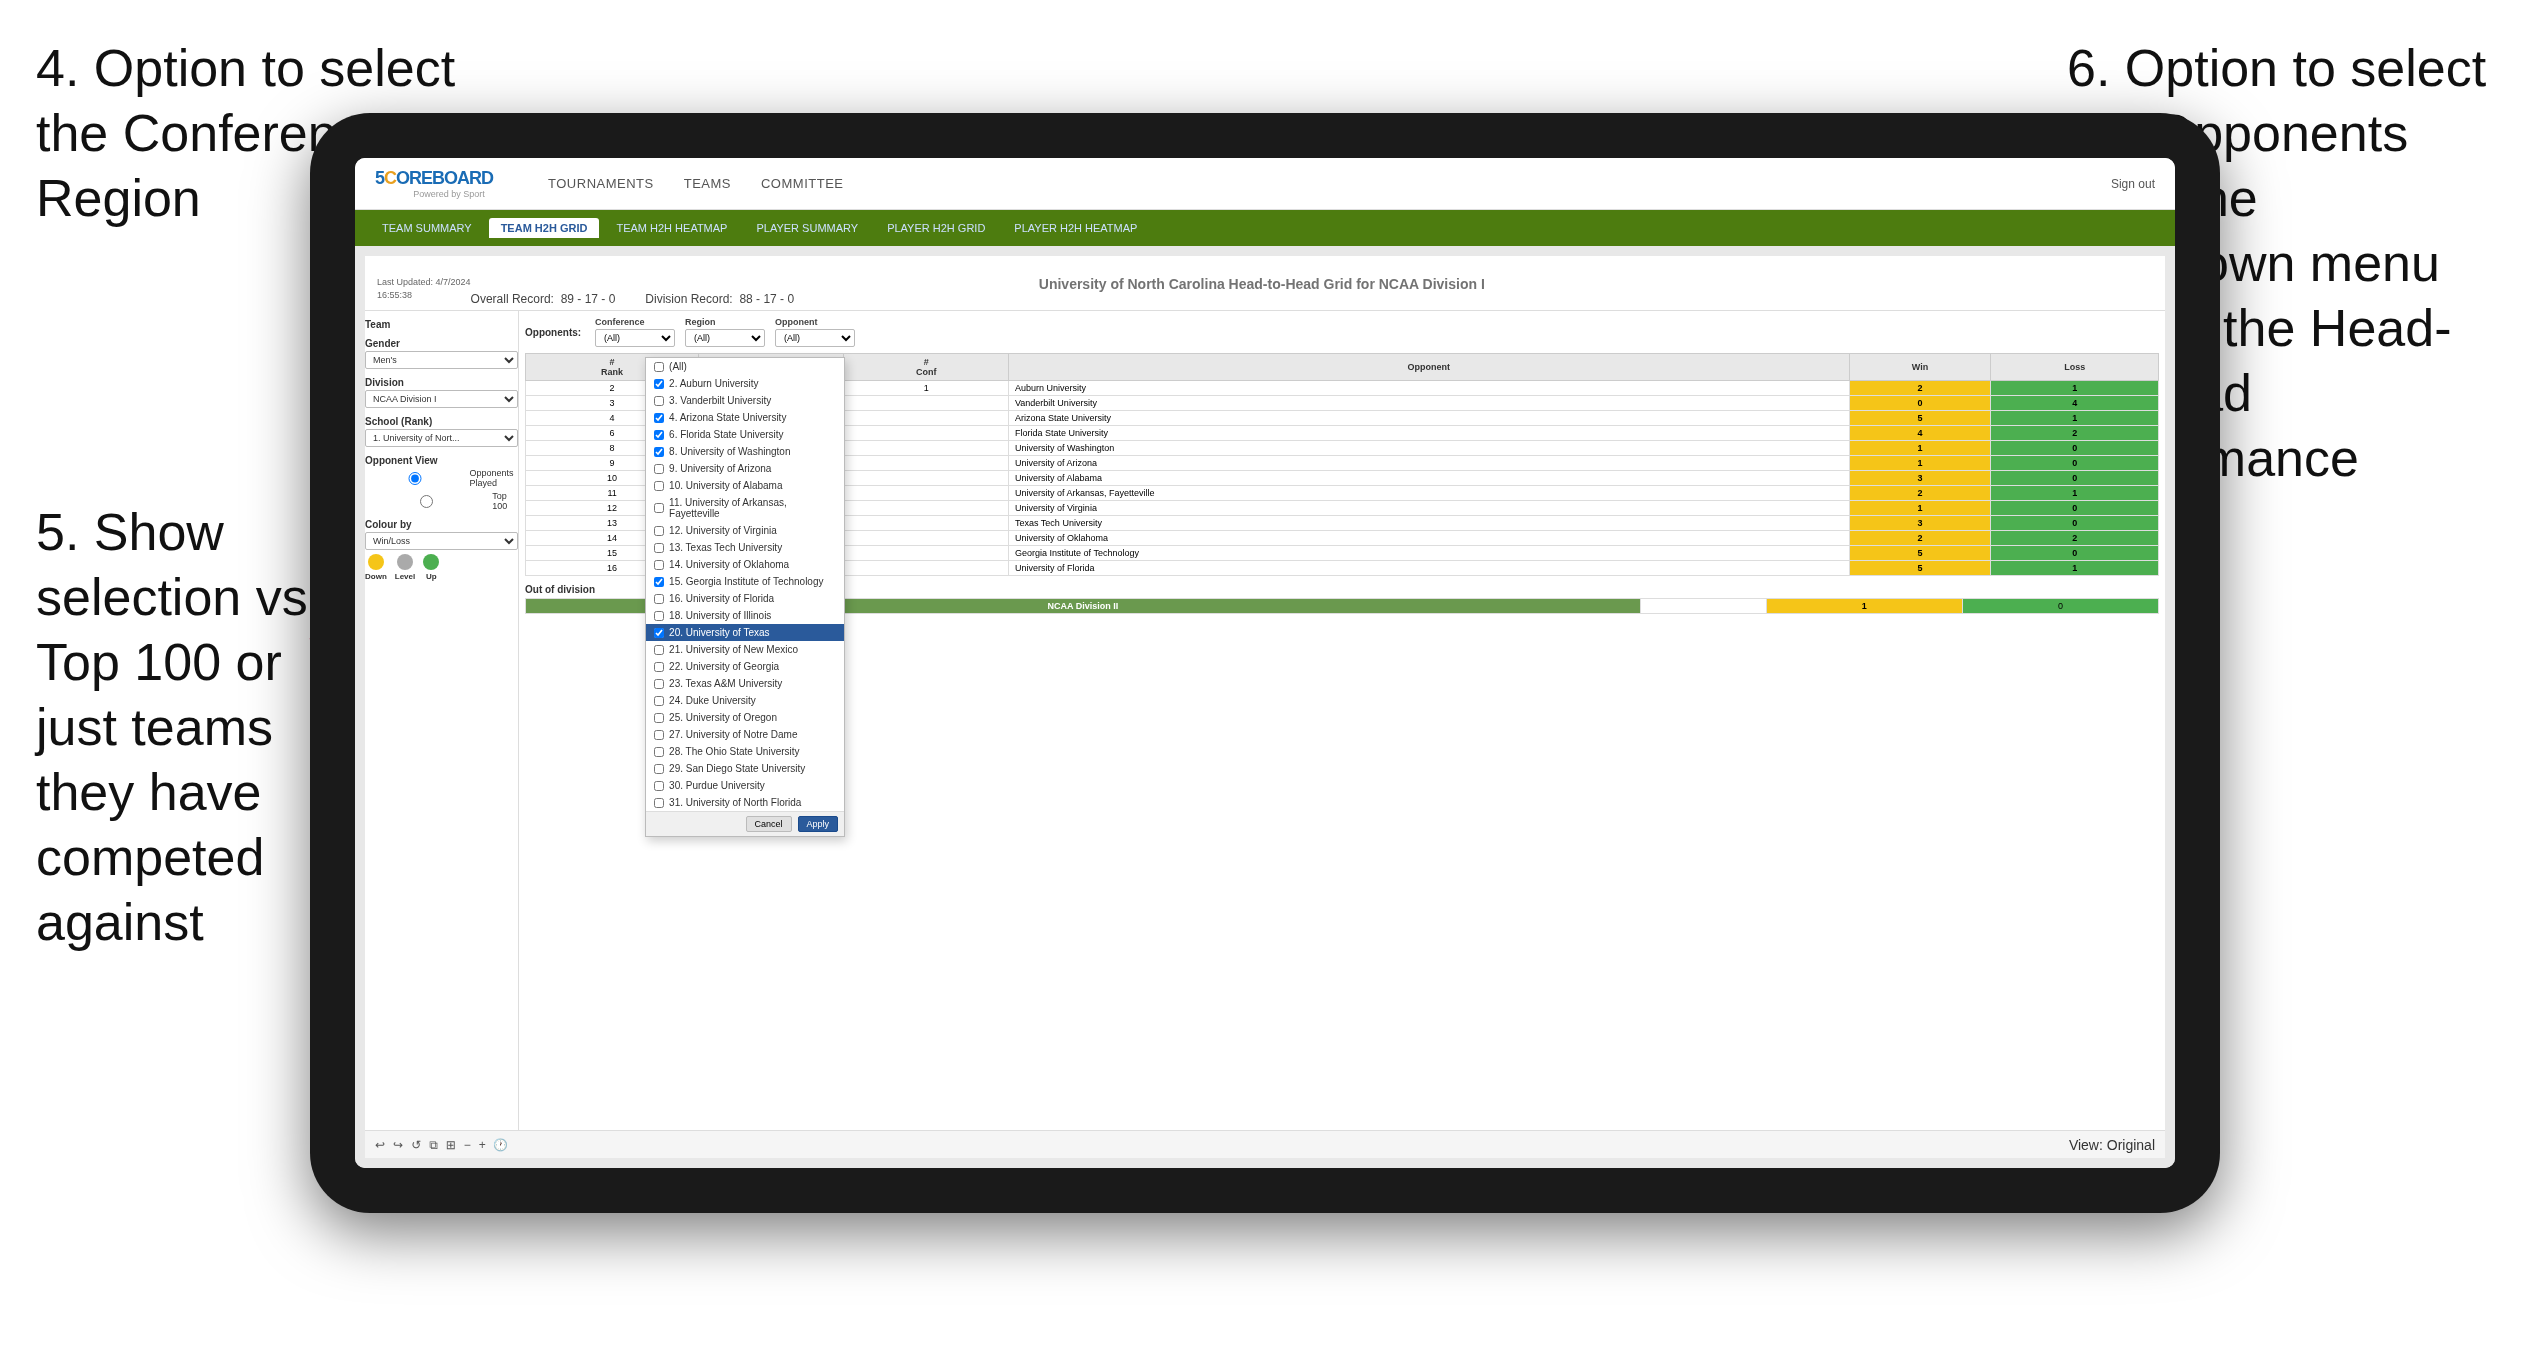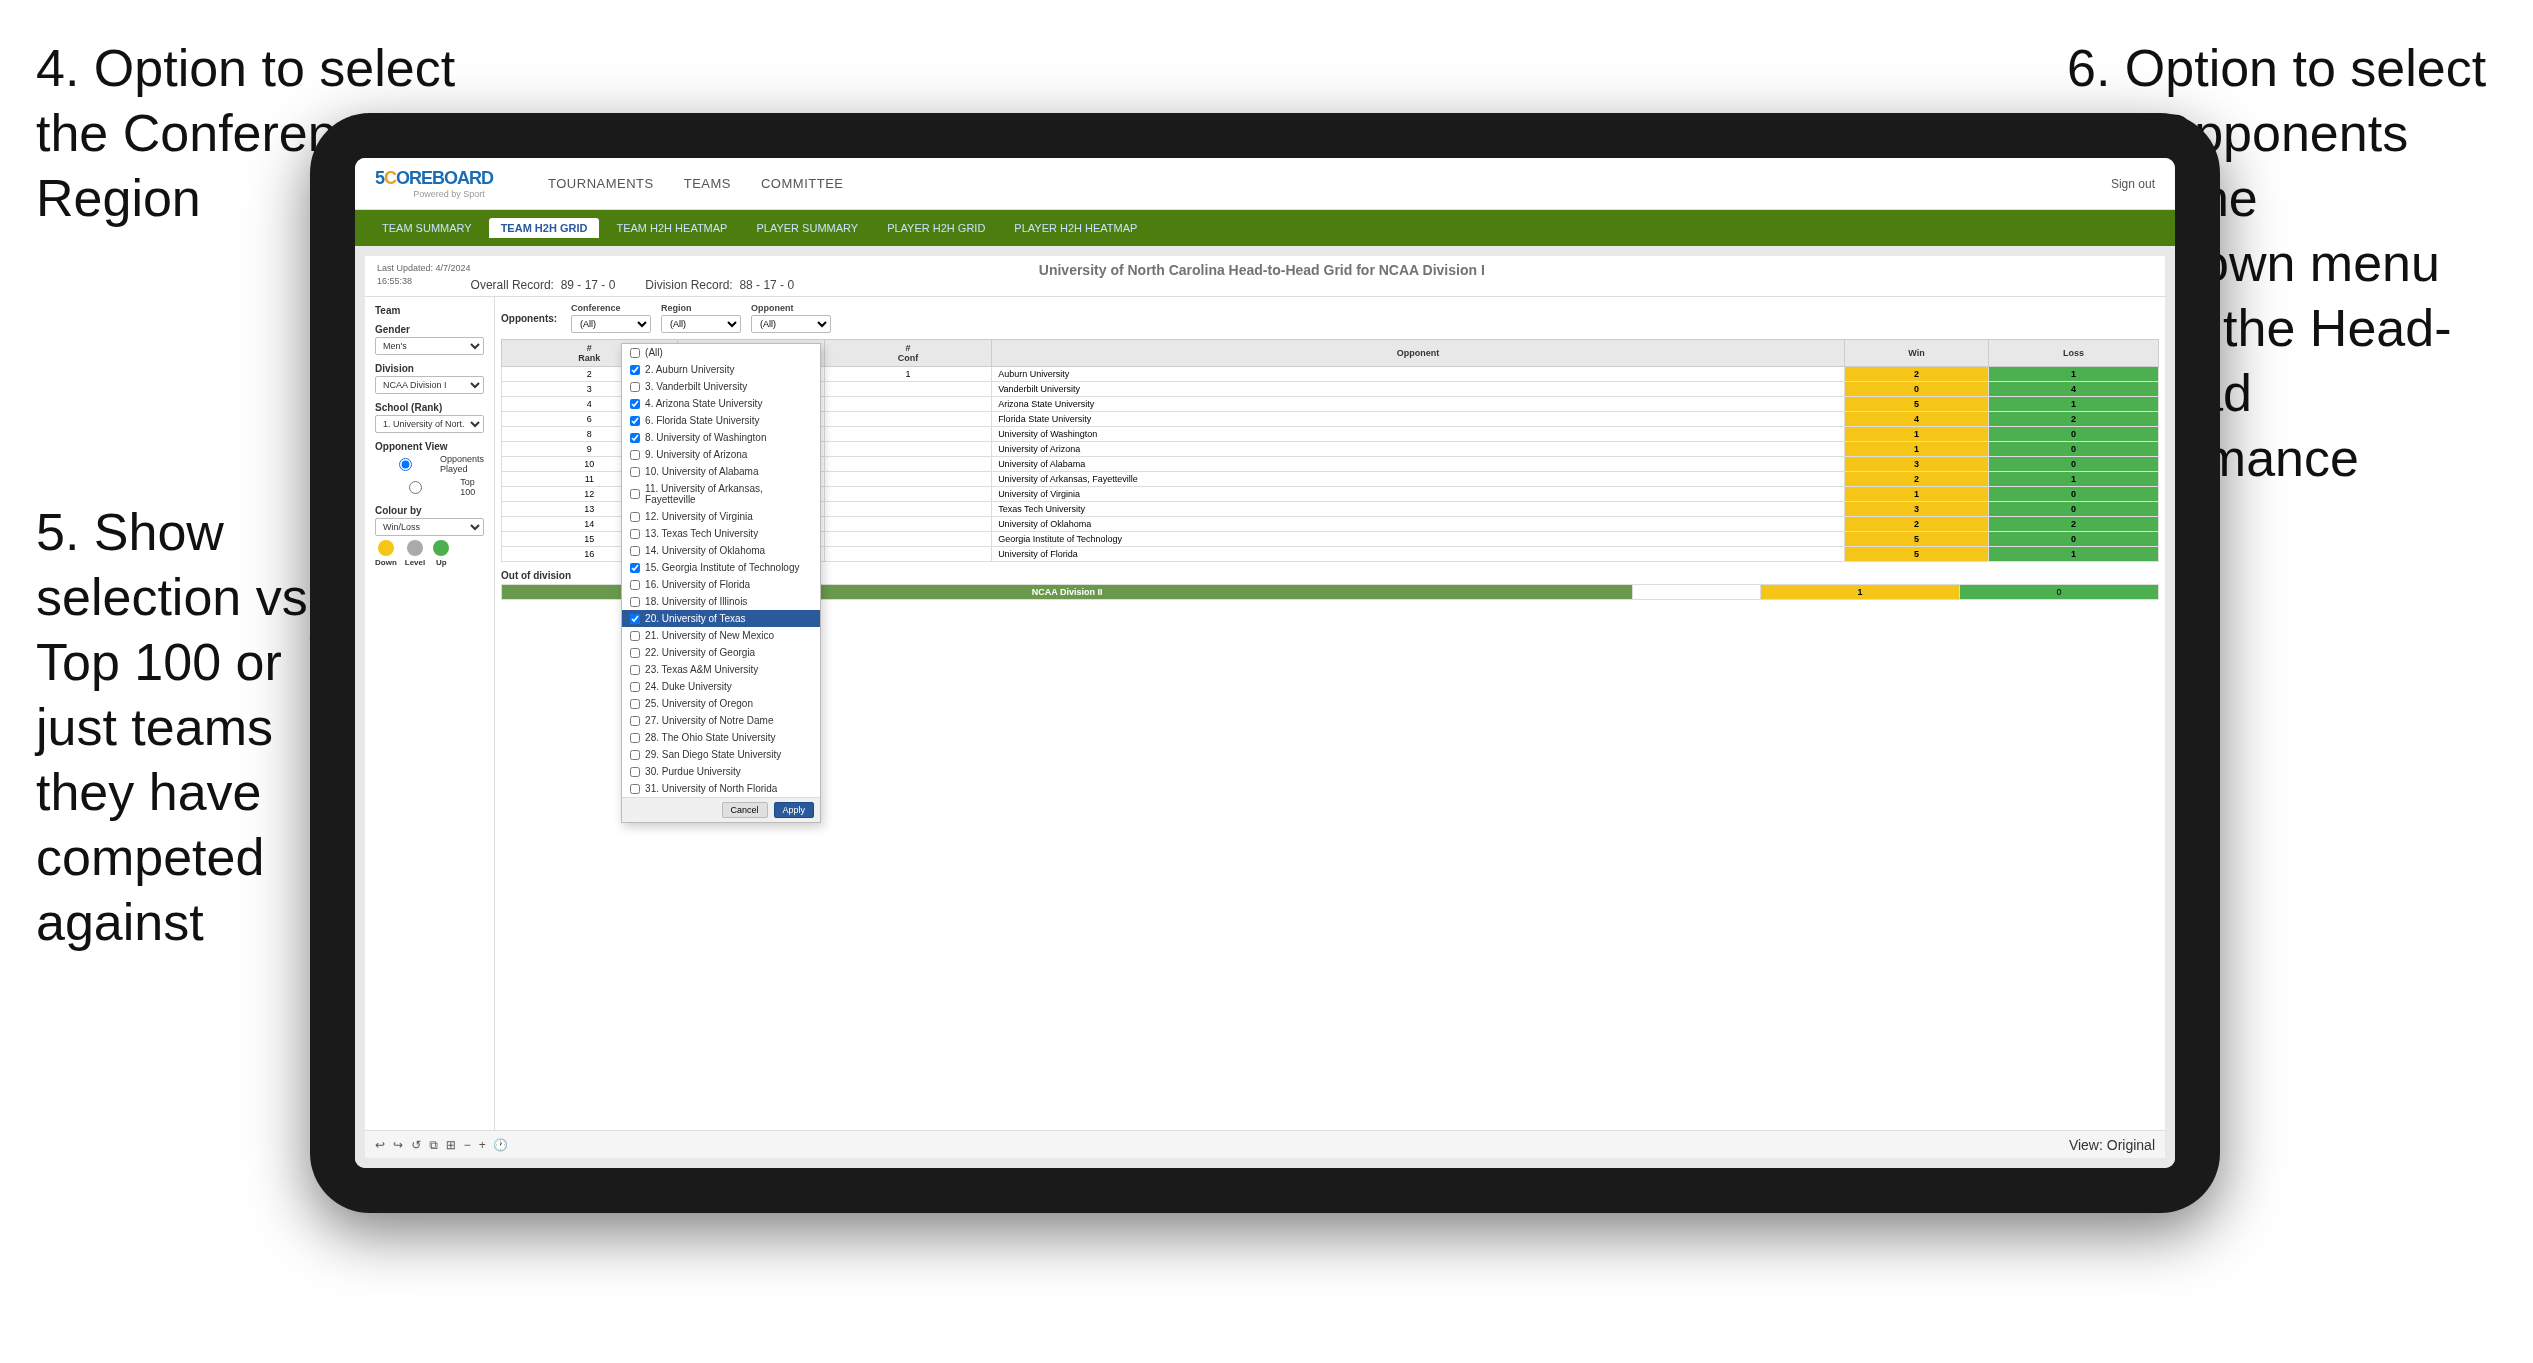--- a/index.html
+++ b/index.html
@@ -171,21 +171,21 @@
       overflow: hidden;
       display: flex;
       flex-direction: column;
     }
 
     
     .report-header {
       display: flex;
       justify-content: space-between;
       align-items: flex-start;
-      padding: 6px 12px 4px;
+      padding: 20px 12px 4px;
       border-bottom: 1px solid #ddd;
       flex-shrink: 0;
     }
 
     .last-updated {
       font-size: 9px;
       color: #666;
       line-height: 1.4;
     }
 
@@ -210,23 +210,23 @@
 
     
     .report-body {
       display: flex;
       flex: 1;
       overflow: hidden;
     }
 
     
     .left-panel {
-      width: 130px;
+      width: 154px;
       flex-shrink: 0;
-      padding: 8px 10px;
+      padding: 8px 0;
       border-right: 1px solid #ddd;
       font-size: 10px;
       color: #333;
       overflow-y: auto;
     }
 
     .left-panel .section-label {
       font-weight: 700;
       font-size: 10px;
       margin-bottom: 2px;

